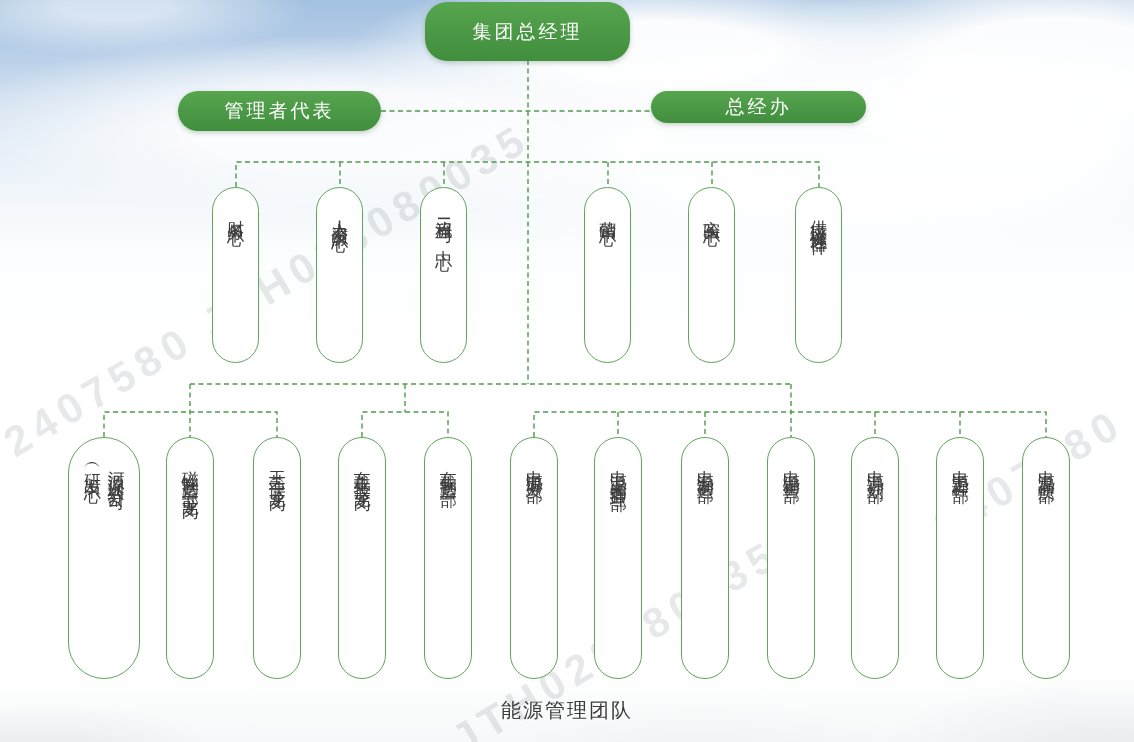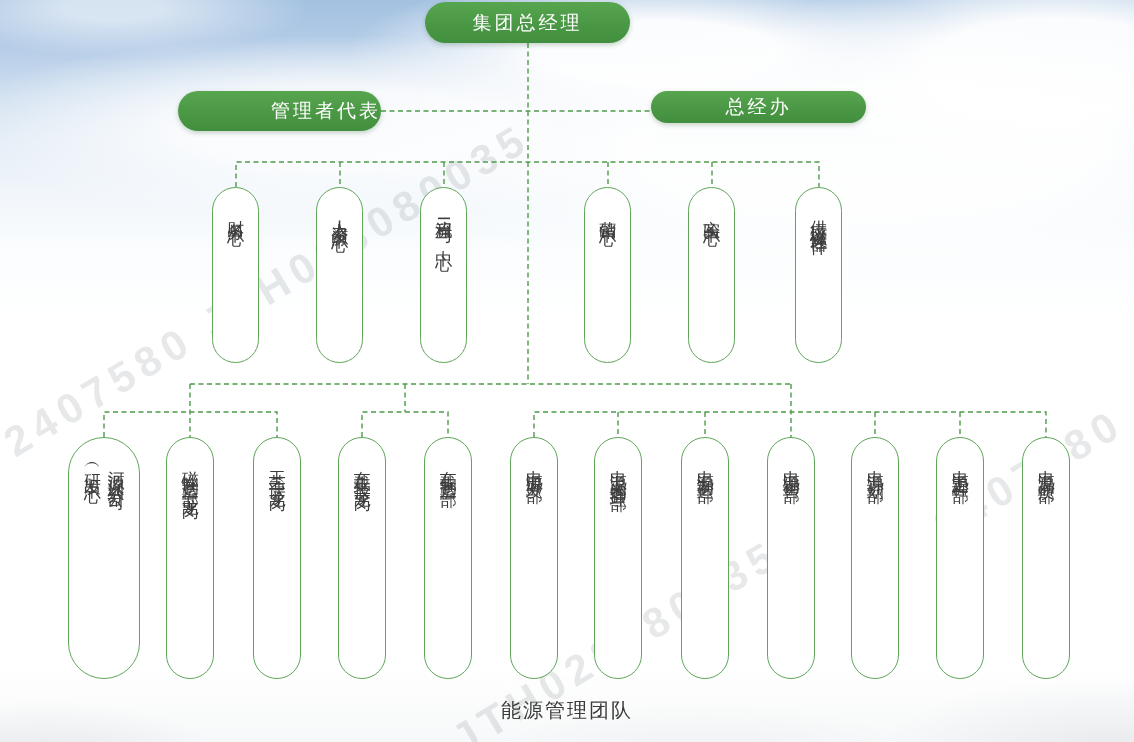--- a/index.html
+++ b/index.html
@@ -68,25 +68,25 @@
     <path d="M405 384 V412"></path>
     <path d="M362 437 V412 H448 V437"></path>
     <path d="M791 384 V437"></path>
     <path d="M534 437 V412 H1046 V437"></path>
     <path d="M618 412 V437"></path>
     <path d="M705 412 V437"></path>
     <path d="M875 412 V437"></path>
     <path d="M960 412 V437"></path>
   </svg>
 
-  <div class="gnode" style="left:425px;top:2px;width:205px;height:41px;">
+  <div class="gnode" style="left:425px;top:2px;width:205px;height:59px;">
     <span>集团总经理</span>
   </div>
 
-  <div class="gnode" style="left:178px;top:91px;width:203px;height:40px;justify-content:flex-end;">
+  <div class="gnode" style="left:178px;top:91px;width:203px;height:40px;">
     <span>管理者代表</span>
   </div>
   <div class="gnode" style="left:651px;top:91px;width:215px;height:32px;">
     <span>总经办</span>
   </div>
 
   <div class="pill" style="left:212px;top:187px;width:47px;height:176px;">
     <span class="vtext">财务中心</span>
   </div>
   <div class="pill" style="left:316px;top:187px;width:47px;height:176px;">

